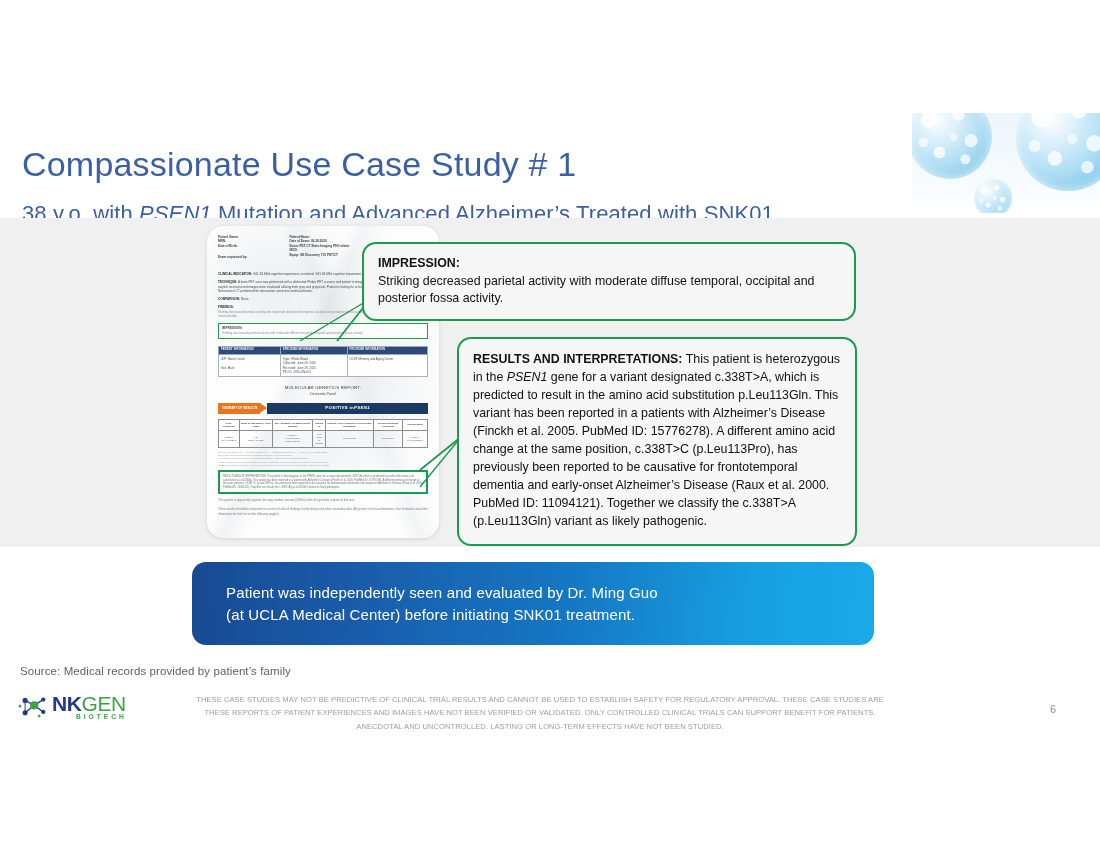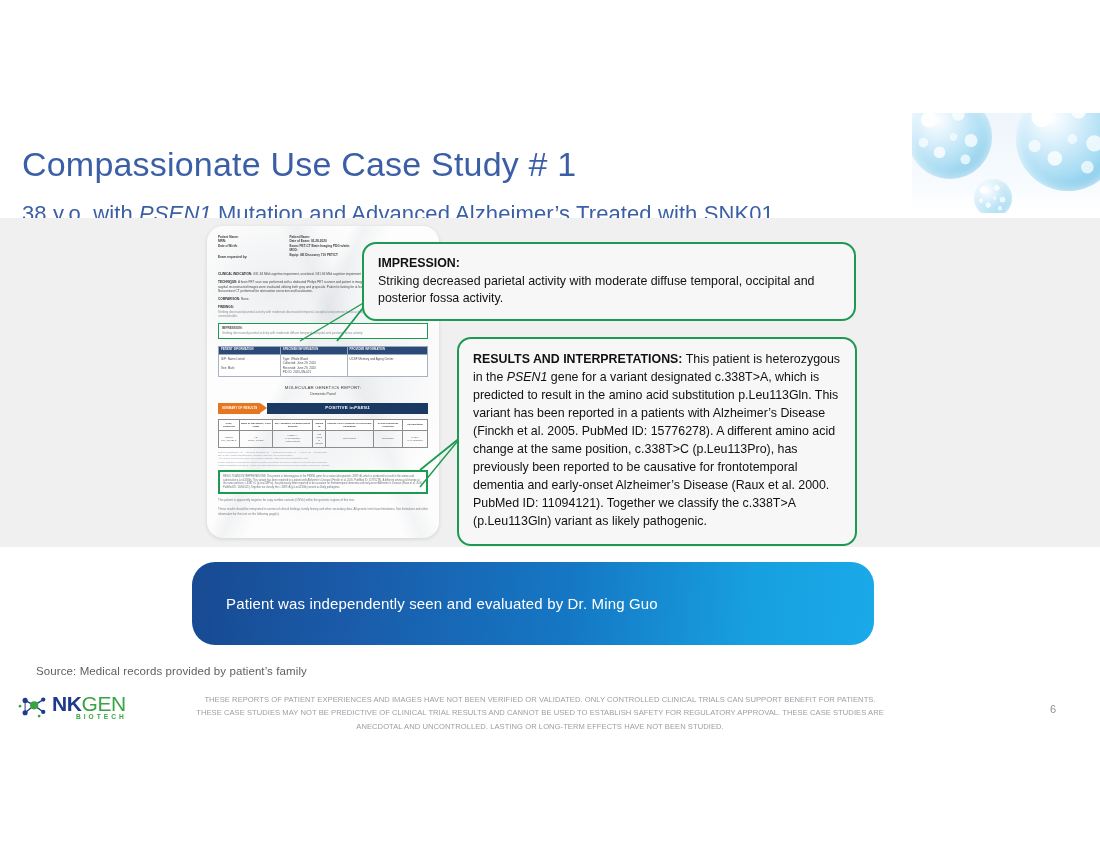--- a/index.html
+++ b/index.html
@@ -155,29 +155,29 @@
   }
   .callout-results {
     left: 457px; top: 337px; width: 400px;
     font-size: 12.4px; line-height: 1.45; padding: 12px 14px 13px 14px;
   }
   .callout-results em { font-style: italic; }
 
   
   .blue-box {
     position: absolute; left: 192px; top: 562px; width: 682px; height: 83px;
-    border-radius: 23px;
+    border-radius: 14px;
     background: linear-gradient(95deg, #174a92 0%, #1a5aa8 22%, #1577c4 55%, #17a0e0 82%, #1aa9e9 100%);
     color: #fff; display: flex; align-items: center; padding: 0 34px;
   }
   .blue-box .txt { font-size: 15px; line-height: 1.45; letter-spacing: .15px; }
 
   
   .source-line {
-    position: absolute; left: 36px; top: 665px; font-size: 11.5px; color: #5d6166;
+    position: absolute; left: 20px; top: 665px; font-size: 11.5px; color: #5d6166;
     letter-spacing: .1px;
   }
   .logo { position: absolute; left: 18px; top: 692px; width: 128px; height: 34px; }
   .logo-mark { position: absolute; left: 0; top: 1px; width: 34px; height: 28px; }
   .logo-text { position: absolute; left: 34px; top: 0px; font-size: 21px; font-weight: bold; letter-spacing: -.4px; }
   .logo-nk { color: #1e3a8a; }
   .logo-gen { color: #3aa345; font-weight: 400; }
   .logo-bio {
     position: absolute; left: 58px; top: 21px; font-size: 6.6px; color: #3aa345;
     letter-spacing: 3px; font-weight: bold;
@@ -327,20 +327,21 @@
     <div>Striking decreased parietal activity with moderate diffuse temporal, occipital and posterior fossa activity.</div>
   </div>
 
   <div class="callout callout-results">
     <span class="hd">RESULTS AND INTERPRETATIONS:</span><span> This patient is heterozygous in the </span><em>PSEN1</em><span> gene for a variant designated c.338T&gt;A, which is predicted to result in the amino acid substitution p.Leu113Gln. This variant has been reported in a patients with Alzheimer’s Disease (Finckh et al. 2005. PubMed ID: 15776278). A different amino acid change at the same position, c.338T&gt;C (p.Leu113Pro), has previously been reported to be causative for frontotemporal dementia and early-onset Alzheimer’s Disease (Raux et al. 2000. PubMed ID: 11094121). Together we classify the c.338T&gt;A (p.Leu113Gln) variant as likely pathogenic.</span>
   </div>
 
   <div class="blue-box">
     <div class="txt">
       <div>Patient was independently seen and evaluated by Dr. Ming Guo</div>
+      <div>(at UCLA Medical Center) before initiating SNK01 treatment.</div>
     </div>
   </div>
 
   <div class="source-line">Source: Medical records provided by patient’s family</div>
 
   <div class="logo">
     <svg class="logo-mark" viewBox="0 0 40 34">
       <line x1="8" y1="9" x2="19" y2="15" stroke="#1e3a8a" stroke-width="1.6"></line>
       <line x1="8" y1="24" x2="19" y2="15" stroke="#1e3a8a" stroke-width="1.6"></line>
       <line x1="19" y1="15" x2="30" y2="8" stroke="#1e3a8a" stroke-width="1.6"></line>
@@ -352,20 +353,20 @@
       <circle cx="30" cy="8" r="2.6" fill="#1e3a8a"></circle>
       <circle cx="30" cy="23" r="2.6" fill="#1e3a8a"></circle>
       <circle cx="1.8" cy="16" r="1.6" fill="#3aa345"></circle>
       <circle cx="25" cy="28" r="1.7" fill="#3aa345"></circle>
     </svg>
     <div class="logo-text"><span class="logo-nk">NK</span><span class="logo-gen">GEN</span></div>
     <div class="logo-bio">BIOTECH</div>
   </div>
 
   <div class="disclaimer">
+    <div>THESE CASE STUDIES MAY NOT BE PREDICTIVE OF CLINICAL TRIAL RESULTS AND CANNOT BE USED TO ESTABLISH SAFETY FOR REGULATORY APPROVAL.  THESE CASE STUDIES ARE</div>
     <div>THESE REPORTS OF PATIENT EXPERIENCES AND IMAGES HAVE NOT BEEN VERIFIED OR VALIDATED. ONLY CONTROLLED CLINICAL TRIALS CAN SUPPORT BENEFIT FOR PATIENTS.</div>
-    <div>THESE CASE STUDIES MAY NOT BE PREDICTIVE OF CLINICAL TRIAL RESULTS AND CANNOT BE USED TO ESTABLISH SAFETY FOR REGULATORY APPROVAL.  THESE CASE STUDIES ARE</div>
     <div>ANECDOTAL AND UNCONTROLLED. LASTING OR LONG-TERM EFFECTS HAVE NOT BEEN STUDIED.</div>
   </div>
 
   <div class="page-num">6</div>
 
 </div>
 
 </body></html>

